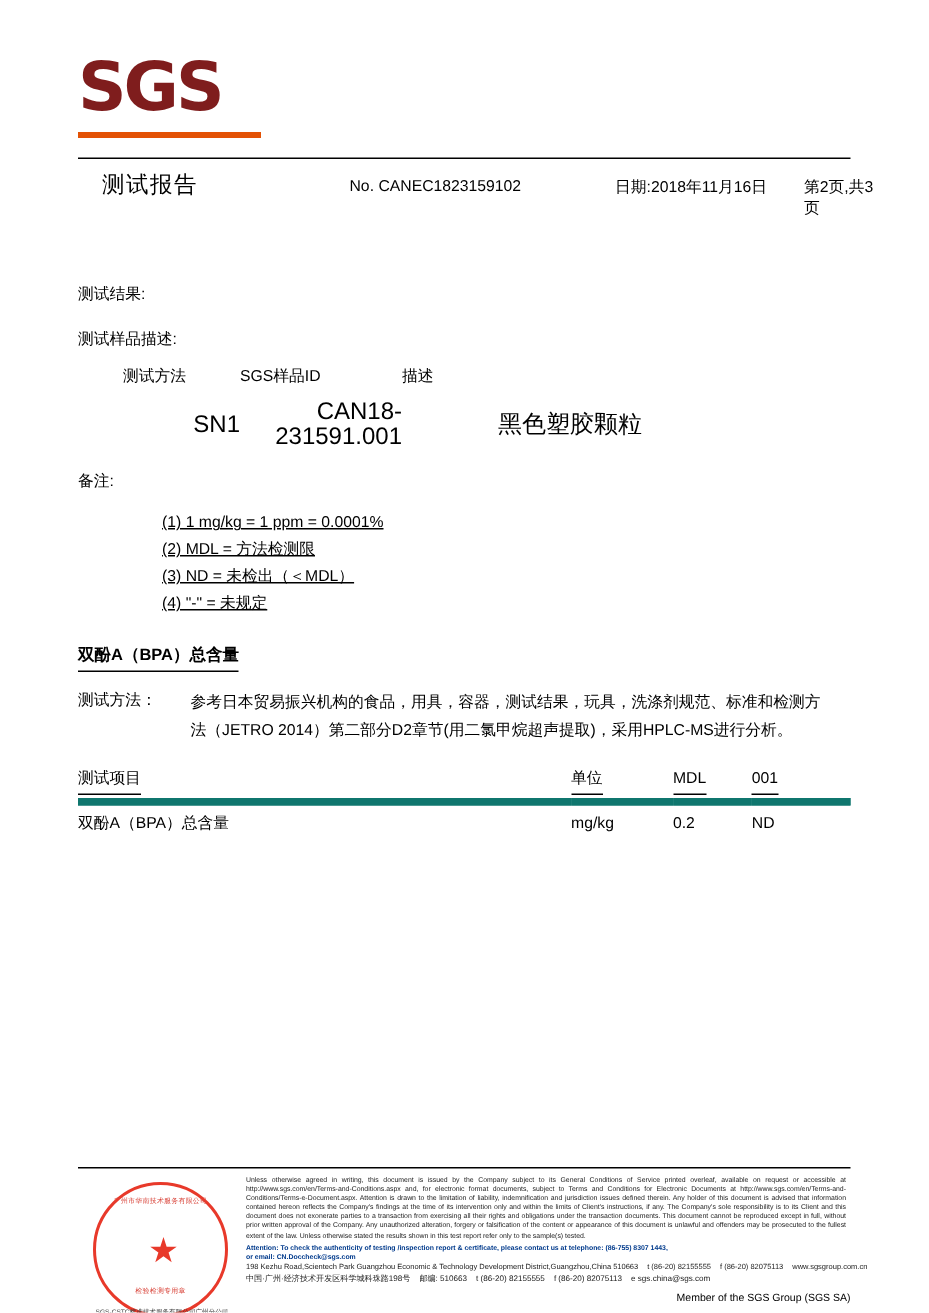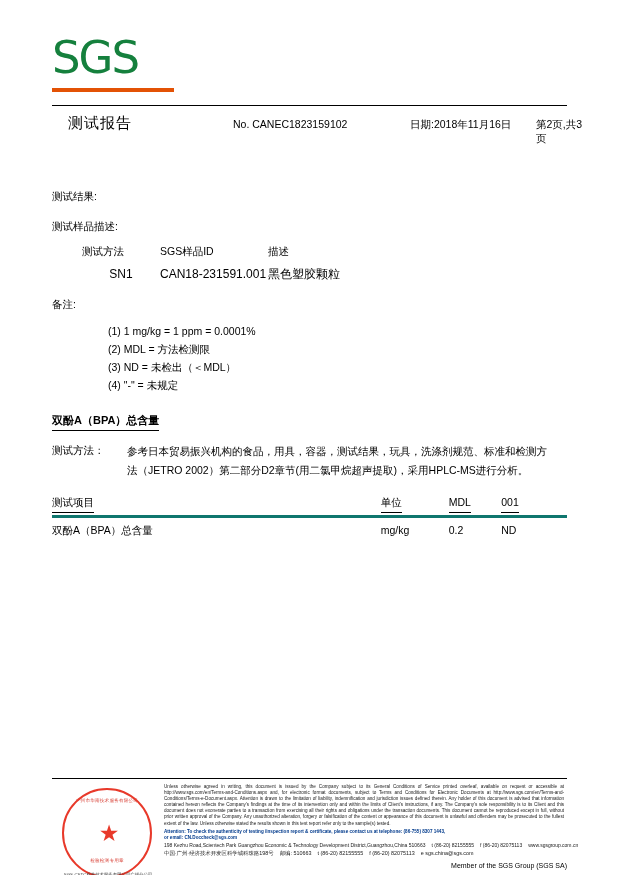--- a/index.html
+++ b/index.html
@@ -24,24 +24,24 @@
 
   
   .logo-block {
     position: absolute;
     left: 52px;
     top: 34px;
     width: 130px;
   }
   .sgs-logo {
     font-family: "DejaVu Sans", sans-serif;
-    font-weight: normal;
+    font-weight: bold;
     font-size: 45px;
     letter-spacing: -2px;
-    color: #15803d;
+    color: #7f1d1d;
     line-height: 48px;
   }
   .logo-rule {
     position: absolute;
     left: 52px;
     top: 88px;
     width: 122px;
     height: 4px;
     background: #e35205;
   }
@@ -112,34 +112,36 @@
     font-size: 10.5px;
   }
   .sample-table th {
     font-weight: normal;
     text-align: left;
     padding: 0 0 4px 0;
     font-size: 10.5px;
   }
   .sample-table td {
     padding: 2px 0 0 0;
-    font-size: 12px;
+    font-size: 16px;
+    text-align: right;
   }
   .col-no { width: 78px; text-align: center; }
   .col-id { width: 108px; }
   .col-desc { width: 160px; }
 
   .notes {
     margin-top: 9px;
     margin-left: 0;
   }
   .note-item {
     margin-left: 56px;
     font-size: 10.5px;
     line-height: 18px;
+    text-decoration: underline;
   }
 
   
   .bpa-heading {
     margin-top: 18px;
     font-size: 11px;
     font-weight: bold;
     display: inline-block;
     border-bottom: 1px solid #000;
     padding-bottom: 1px;
@@ -164,21 +166,21 @@
   .results {
     margin-top: 14px;
     width: 515px;
     border-collapse: collapse;
     font-size: 10.5px;
   }
   .results th {
     font-weight: normal;
     text-align: left;
     padding: 0 0 2px 0;
-    border-bottom: 3px solid #0f766e;
+    border-bottom: 5px solid #0f766e;
   }
   .results td {
     padding: 4px 0 0 0;
   }
   .rt-item { width: 300px; }
   .rt-unit { width: 62px; }
   .rt-mdl  { width: 48px; }
   .rt-001  { width: 60px; }
   .hdr-underline {
     display: inline-block;
@@ -333,21 +335,21 @@
     </div>
 
     <div>
       <div class="bpa-heading">双酚A（BPA）总含量</div>
     </div>
 
     <div class="method-block">
       <span class="method-label">测试方法：</span>
       <div class="method-text">
         <div>参考日本贸易振兴机构的食品，用具，容器，测试结果，玩具，洗涤剂规范、标准和检测方</div>
-        <div>法（JETRO 2002）第二部分D2章节(用二氯甲烷超声提取)，采用HPLC-MS进行分析。</div>
+        <div>法（JETRO 2014）第二部分D2章节(用二氯甲烷超声提取)，采用HPLC-MS进行分析。</div>
       </div>
     </div>
 
     <table class="results">
       <thead>
         <tr>
           <th class="rt-item">
             <span class="hdr-underline">测试项目</span>
           </th>
           <th class="rt-unit">

